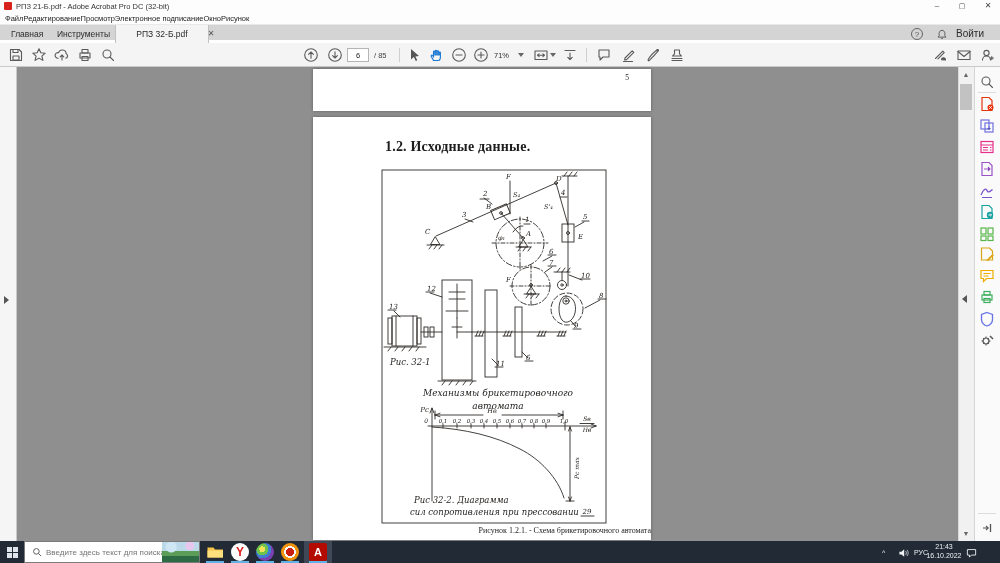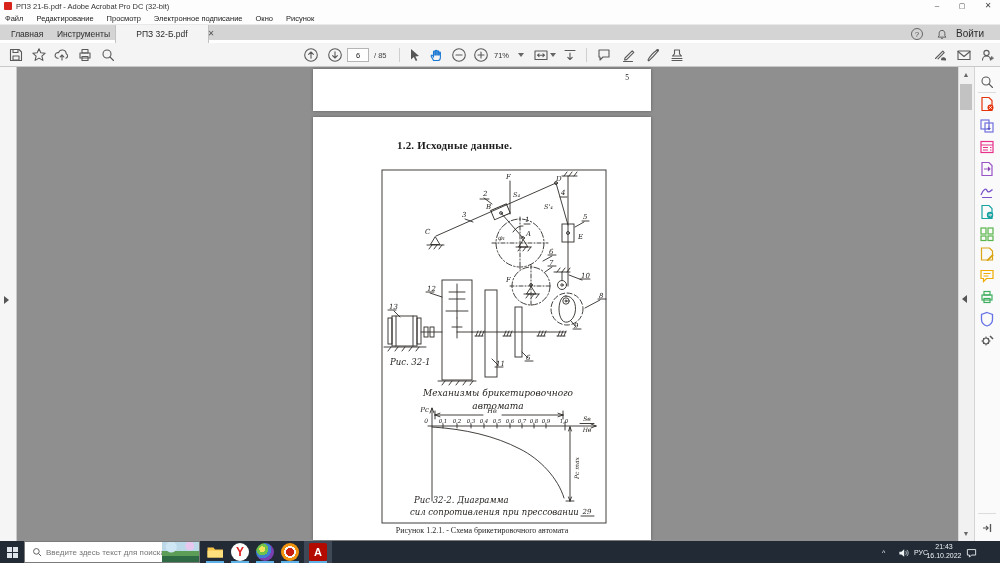--- a/index.html
+++ b/index.html
@@ -5,21 +5,21 @@
   * { margin:0; padding:0; box-sizing:border-box; }
   html,body { width:1000px; height:563px; overflow:hidden; }
   body { font-family:"Liberation Sans", sans-serif; background:#fff; position:relative; }
   #screen { position:absolute; inset:0; width:1000px; height:563px; }
   .abs { position:absolute; }
 
   
   #titlebar { left:0; top:0; width:1000px; height:12px; background:#fdfdfd; font-size:7.5px; color:#333; }
   #titlebar .ttl { position:absolute; left:16px; top:2px; white-space:nowrap; }
   .winbtn { position:absolute; top:0; width:22px; height:12px; text-align:center; font-size:8px; color:#444; line-height:12px; }
-  #menubar { left:0; top:12px; width:1000px; height:13px; background:#fdfdfd; display:flex; align-items:center; padding-left:5px; gap:13px; font-size:7.5px; color:#222; border-bottom:1px solid #e9e9e9; }
+  #menubar { left:0; top:12px; width:1000px; height:13px; background:#fdfdfd; display:flex; align-items:center; padding-left:5px; font-size:7.5px; color:#222; border-bottom:1px solid #e9e9e9; }
   #tabbar { left:0; top:25px; width:1000px; height:15px; background:#d4d4d4; font-size:8.5px; color:#2b2b2b; }
   .tab { position:absolute; top:0; height:18px; line-height:18px; }
   #doc-tab { left:115px; width:94px; background:#f4f4f4; text-align:center; border-left:1px solid #c2c2c2; border-right:1px solid #c2c2c2; }
   #tab-close { position:absolute; left:204px; top:0; width:14px; height:18px; line-height:18px; text-align:center; color:#555; font-size:8px; }
 
   
   #toolbar { left:0; top:43px; width:1000px; height:24px; background:#f4f4f4; border-bottom:1px solid #c9c9c9; }
   .ti { position:absolute; top:4px; width:16px; height:16px; }
   .tdiv { position:absolute; top:5px; width:1px; height:14px; background:#cfcfcf; }
   #page-box { position:absolute; left:347px; top:5px; width:22px; height:14px; border:1px solid #b5b5b5; background:#fff; font-size:7.5px; text-align:center; color:#222; }
@@ -30,22 +30,22 @@
   
   #workspace { left:0; top:67px; width:1000px; height:474px; background:#8f8f8f; }
   #left-strip { left:0; top:67px; width:17px; height:474px; background:#f5f5f5; border-right:1px solid #c9c9c9; }
   .tri-r { width:0; height:0; border-top:4px solid transparent; border-bottom:4px solid transparent; border-left:5px solid #555; }
   .tri-l { width:0; height:0; border-top:4px solid transparent; border-bottom:4px solid transparent; border-right:5px solid #555; }
   .page { background:#fff; position:absolute; box-shadow:0 0 3px rgba(0,0,0,.35); }
   #page5 { left:313px; top:69px; width:338px; height:42px; }
   #page6 { left:313px; top:117px; width:338px; height:423px; }
   .serif { font-family:"Liberation Serif", serif; color:#1d1d1d; }
   #p5num { position:absolute; right:22px; top:4px; font-size:7.5px; }
-  #heading { position:absolute; left:84px; top:22px; font-size:11px; font-weight:bold; letter-spacing:.2px; }
-  #fig-caption { position:absolute; left:0; top:409px; width:100%; text-align:center; font-size:8px; }
+  #heading { position:absolute; left:72px; top:22px; font-size:14px; font-weight:bold; letter-spacing:.2px; }
+  #fig-caption { position:absolute; left:0; top:409px; width:100%; text-align:right; font-size:8px; }
   #figure-svg text { font-family:"DejaVu Serif", serif; font-style:italic; fill:#262320; }
   #figure-svg path, #figure-svg line, #figure-svg rect, #figure-svg circle, #figure-svg ellipse { stroke:#2f2b28; fill:none; stroke-width:.9; stroke-linecap:round; }
 
   
   #vscroll { left:958px; top:67px; width:16px; height:474px; background:#f1f1f1; border-left:1px solid #d9d9d9; }
   .sb-arrow { position:absolute; left:958px; width:16px; height:13px; color:#666; font-size:7px; text-align:center; line-height:13px; }
   #sb-thumb { position:absolute; left:960px; top:84px; width:12px; height:26px; background:#c2c2c2; }
   #right-panel { left:974px; top:67px; width:26px; height:474px; background:#fafafa; border-left:1px solid #d5d5d5; }
   .rp-ic { position:absolute; left:979px; width:16px; height:16px; }
   .rp-div { position:absolute; left:978px; width:18px; height:1px; background:#dcdcdc; }

